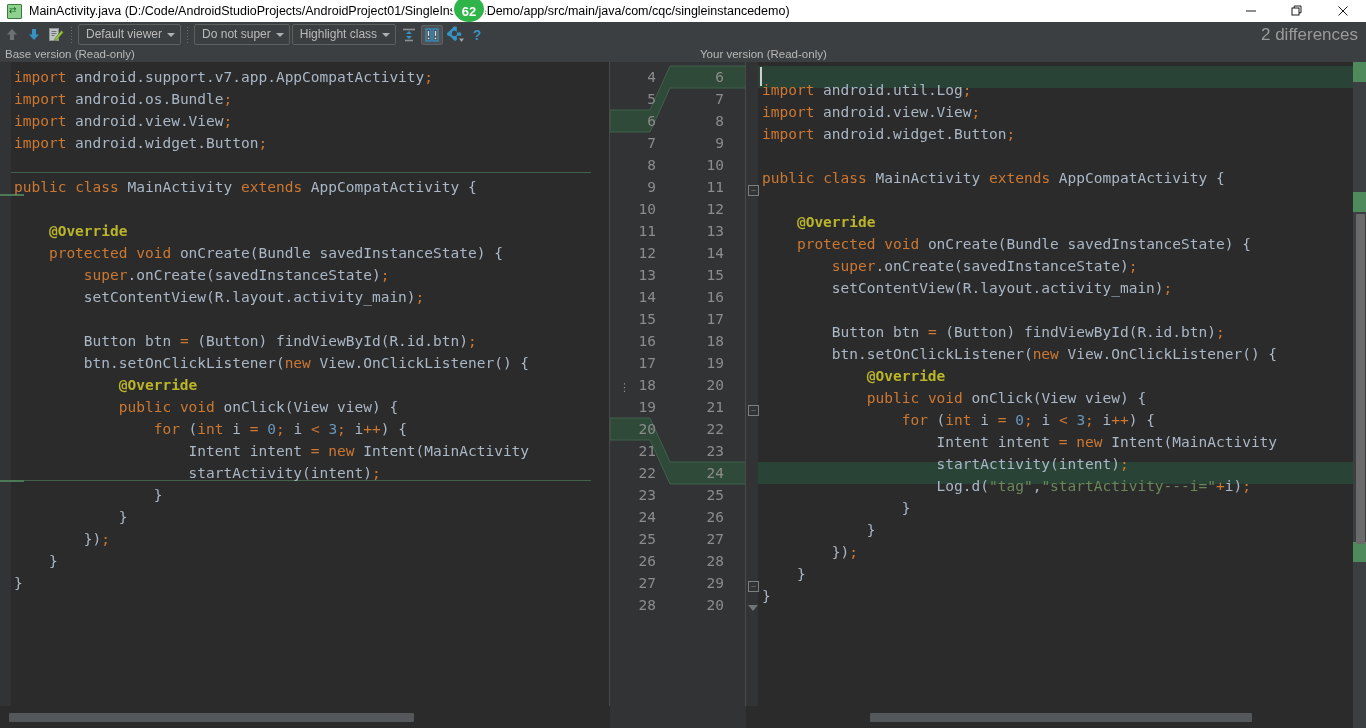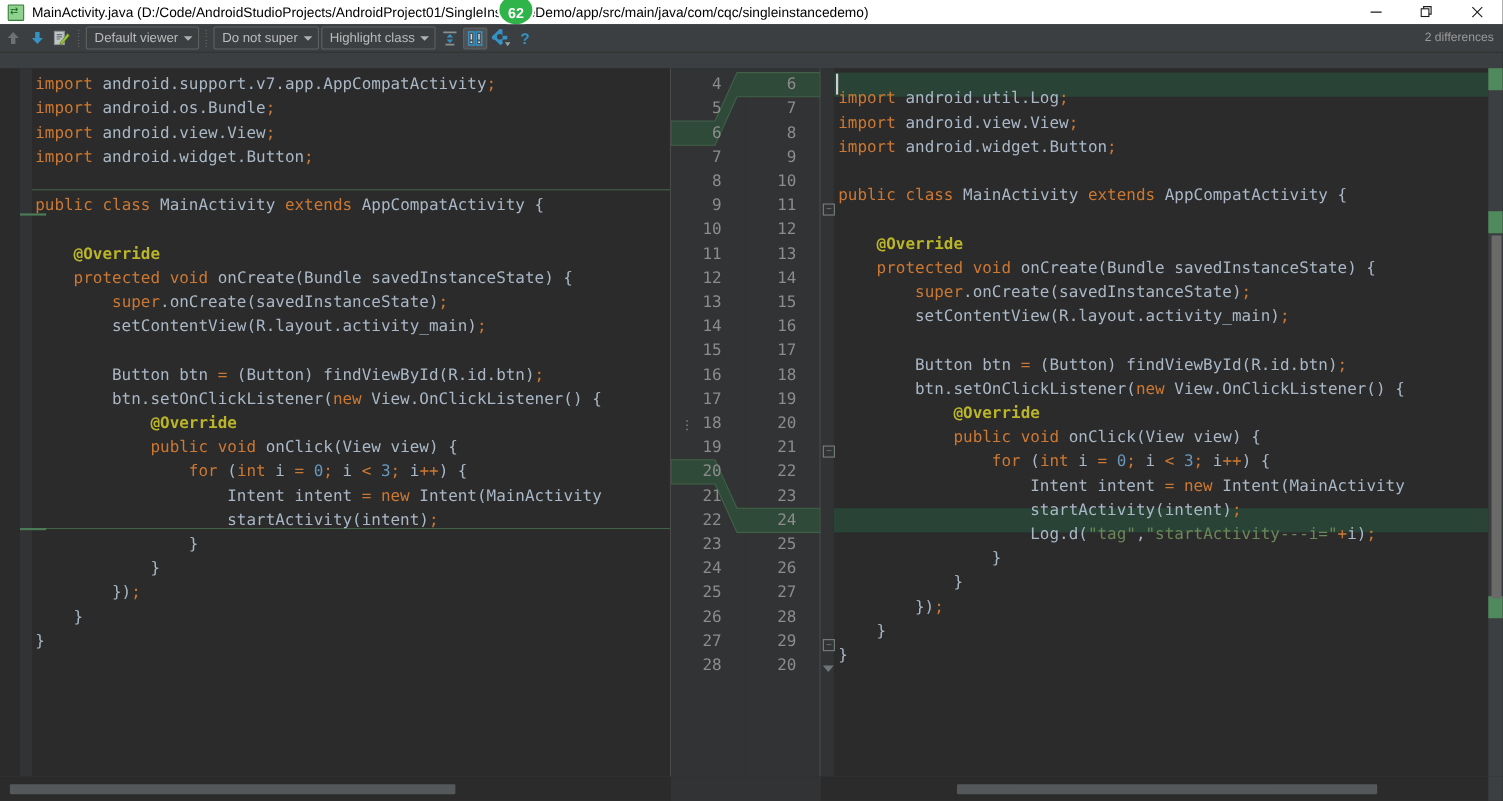--- a/index.html
+++ b/index.html
@@ -51,34 +51,34 @@
     padding:0 5px 0 7px;margin:0 1px;background:#3c3f41;
   }
   .combo .cap{line-height:19px;text-align:right;}
   .caret{
     width:0;height:0;border-left:4px solid transparent;border-right:4px solid transparent;
     border-top:4px solid #b0b0b0;margin-left:5px;margin-top:1px;
   }
   .tbtn.active{background:#4e5254;border:1px solid #5e6163;border-radius:2px;width:22px;height:20px;box-sizing:border-box;}
   .diffcount{
     position:absolute;right:8px;top:0;height:25px;line-height:25px;
-    color:#9a9a9a;font-size:11px;
+    color:#9a9a9a;font-size:17px;
   }
 
   
   .vheaders{position:absolute;left:0;top:47px;width:1366px;height:15px;background:#3c3f41;}
   .vh{position:absolute;top:0;color:#b8b8b8;font-size:11.5px;line-height:15px;}
   .vh.left{left:5px;}
   .vh.right{left:700px;}
 
   
   .body{position:absolute;left:0;top:62px;width:1366px;height:644px;background:#2b2b2b;}
 
   .pane{position:absolute;top:0;height:644px;overflow:hidden;}
-  .pane.left{left:18px;width:591px;}
+  .pane.left{left:0;width:591px;}
   .gutter{position:absolute;top:0;height:644px;background:#313335;}
   .gutter.g1{left:610px;width:68px;}
   .gutter.g2{left:678px;width:68px;}
   .pane.right{left:746px;width:600px;}
 
   .leftmark{position:absolute;left:0;top:0;width:11px;height:644px;background:#313335;}
   .rightstrip{position:absolute;left:746px;top:0;width:12px;height:644px;background:#313335;}
 
   .code{
     position:absolute;top:0;
@@ -244,20 +244,24 @@
       </svg>
     </div>
 
     <div class="tbtn">
       <span style="color:#3592c4;font-size:14px;font-weight:bold;">?</span>
     </div>
 
     <div class="diffcount">2 differences</div>
   </div>
 
+  <div class="vheaders">
+    <div class="vh left">Base version (Read-only)</div>
+    <div class="vh right">Your version (Read-only)</div>
+  </div>
 
   <div class="body">
 
     <div class="pane left">
       <div class="leftmark"></div>
 
       <div class="thinline" style="left:11px;top:110px;width:599px;"></div>
       <div class="thinline" style="left:0px;top:132px;width:24px;height:2px;background:#4b7a57;"></div>
       <div class="thinline" style="left:11px;top:418px;width:599px;"></div>
       <div class="thinline" style="left:0px;top:418px;width:24px;height:2px;background:#4b7a57;"></div>

